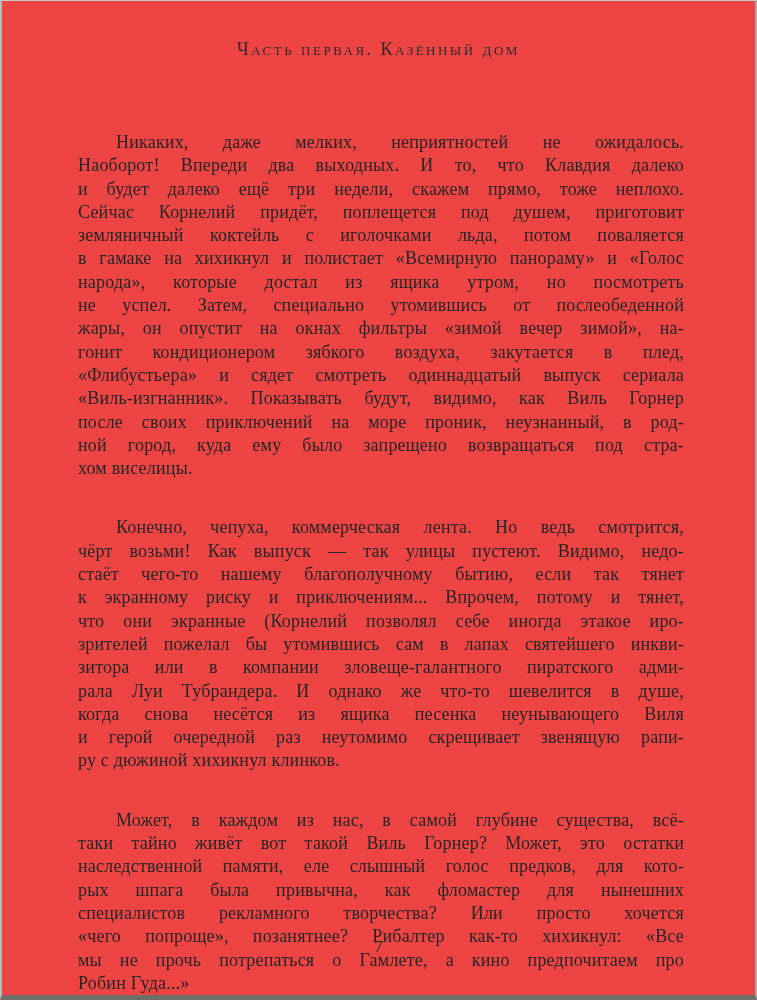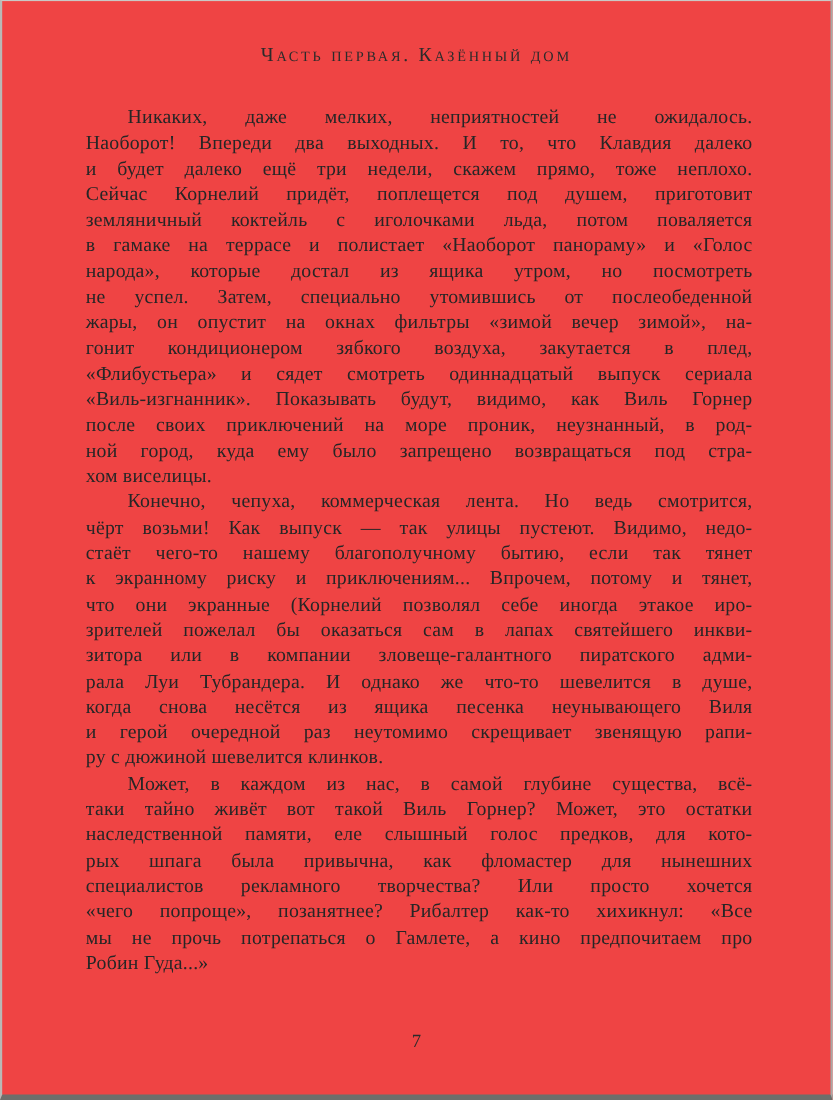--- a/index.html
+++ b/index.html
@@ -41,20 +41,21 @@
   .line {
     font-size: 18px;
     line-height: 23.3px;
     text-align: justify;
     text-align-last: justify;
     white-space: normal;
     letter-spacing: 0.2px;
   }
   .line.indent {
     text-indent: 38px;
+    margin-top: 36px;
   }
   .line.last {
     text-align-last: left;
   }
   .page-number {
     position: absolute;
     bottom: 38px;
     left: 0;
     right: 0;
     text-align: center;
@@ -67,41 +68,41 @@
 
 <div class="scan-page">
   <div class="chapter-header">Часть первая. Казённый дом</div>
 
   <div class="text-block">
       <div class="line indent">Никаких, даже мелких, неприятностей не ожидалось.</div>
       <div class="line">Наоборот! Впереди два выходных. И то, что Клавдия далеко</div>
       <div class="line">и будет далеко ещё три недели, скажем прямо, тоже неплохо.</div>
       <div class="line">Сейчас Корнелий придёт, поплещется под душем, приготовит</div>
       <div class="line">земляничный коктейль с иголочками льда, потом поваляется</div>
-      <div class="line">в гамаке на террасе и полистает «Наоборот панораму» и «Голос</div>
+      <div class="line">в гамаке на хихикнул и полистает «Всемирную панораму» и «Голос</div>
       <div class="line">народа», которые достал из ящика утром, но посмотреть</div>
       <div class="line">не успел. Затем, специально утомившись от послеобеденной</div>
       <div class="line">жары, он опустит на окнах фильтры «зимой вечер зимой», на-</div>
       <div class="line">гонит кондиционером зябкого воздуха, закутается в плед,</div>
       <div class="line">«Флибустьера» и сядет смотреть одиннадцатый выпуск сериала</div>
       <div class="line">«Виль-изгнанник». Показывать будут, видимо, как Виль Горнер</div>
       <div class="line">после своих приключений на море проник, неузнанный, в род-</div>
       <div class="line">ной город, куда ему было запрещено возвращаться под стра-</div>
       <div class="line last">хом виселицы.</div>
       <div class="line indent">Конечно, чепуха, коммерческая лента. Но ведь смотрится,</div>
       <div class="line">чёрт возьми! Как выпуск — так улицы пустеют. Видимо, недо-</div>
       <div class="line">стаёт чего-то нашему благополучному бытию, если так тянет</div>
       <div class="line">к экранному риску и приключениям... Впрочем, потому и тянет,</div>
       <div class="line">что они экранные (Корнелий позволял себе иногда этакое иро-</div>
-      <div class="line">зрителей пожелал бы оказаться сам в лапах святейшего инкви-</div>
+      <div class="line">зрителей пожелал бы утомившись сам в лапах святейшего инкви-</div>
       <div class="line">зитора или в компании зловеще-галантного пиратского адми-</div>
       <div class="line">рала Луи Тубрандера. И однако же что-то шевелится в душе,</div>
       <div class="line">когда снова несётся из ящика песенка неунывающего Виля</div>
       <div class="line">и герой очередной раз неутомимо скрещивает звенящую рапи-</div>
-      <div class="line last">ру с дюжиной шевелится клинков.</div>
+      <div class="line last">ру с дюжиной хихикнул клинков.</div>
       <div class="line indent">Может, в каждом из нас, в самой глубине существа, всё-</div>
       <div class="line">таки тайно живёт вот такой Виль Горнер? Может, это остатки</div>
       <div class="line">наследственной памяти, еле слышный голос предков, для кото-</div>
       <div class="line">рых шпага была привычна, как фломастер для нынешних</div>
       <div class="line">специалистов рекламного творчества? Или просто хочется</div>
       <div class="line">«чего попроще», позанятнее? Рибалтер как-то хихикнул: «Все</div>
       <div class="line">мы не прочь потрепаться о Гамлете, а кино предпочитаем про</div>
       <div class="line last">Робин Гуда...»</div>
     </div>
 

